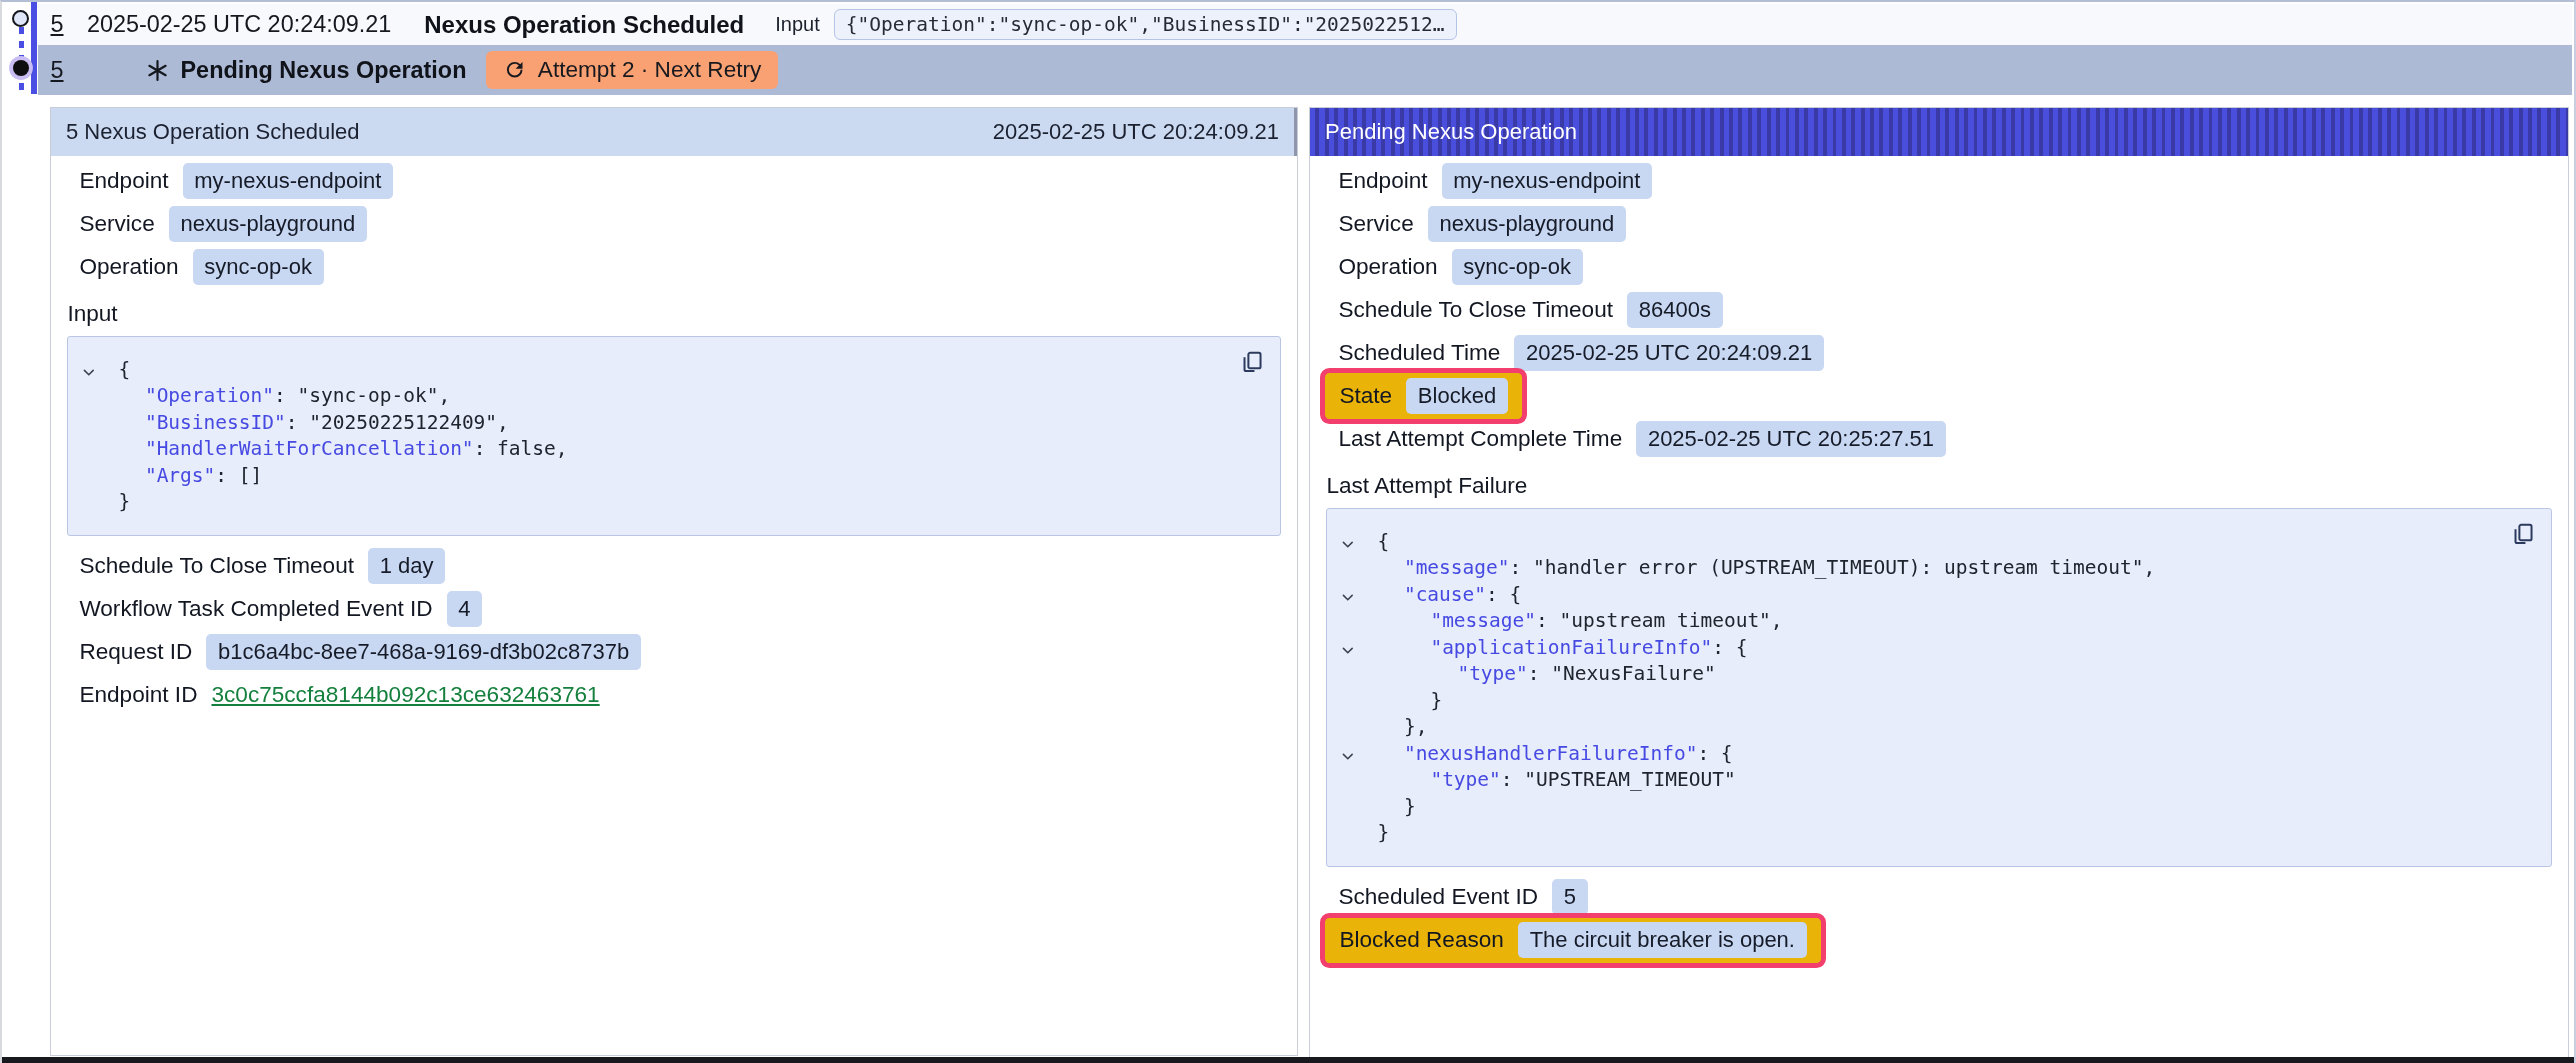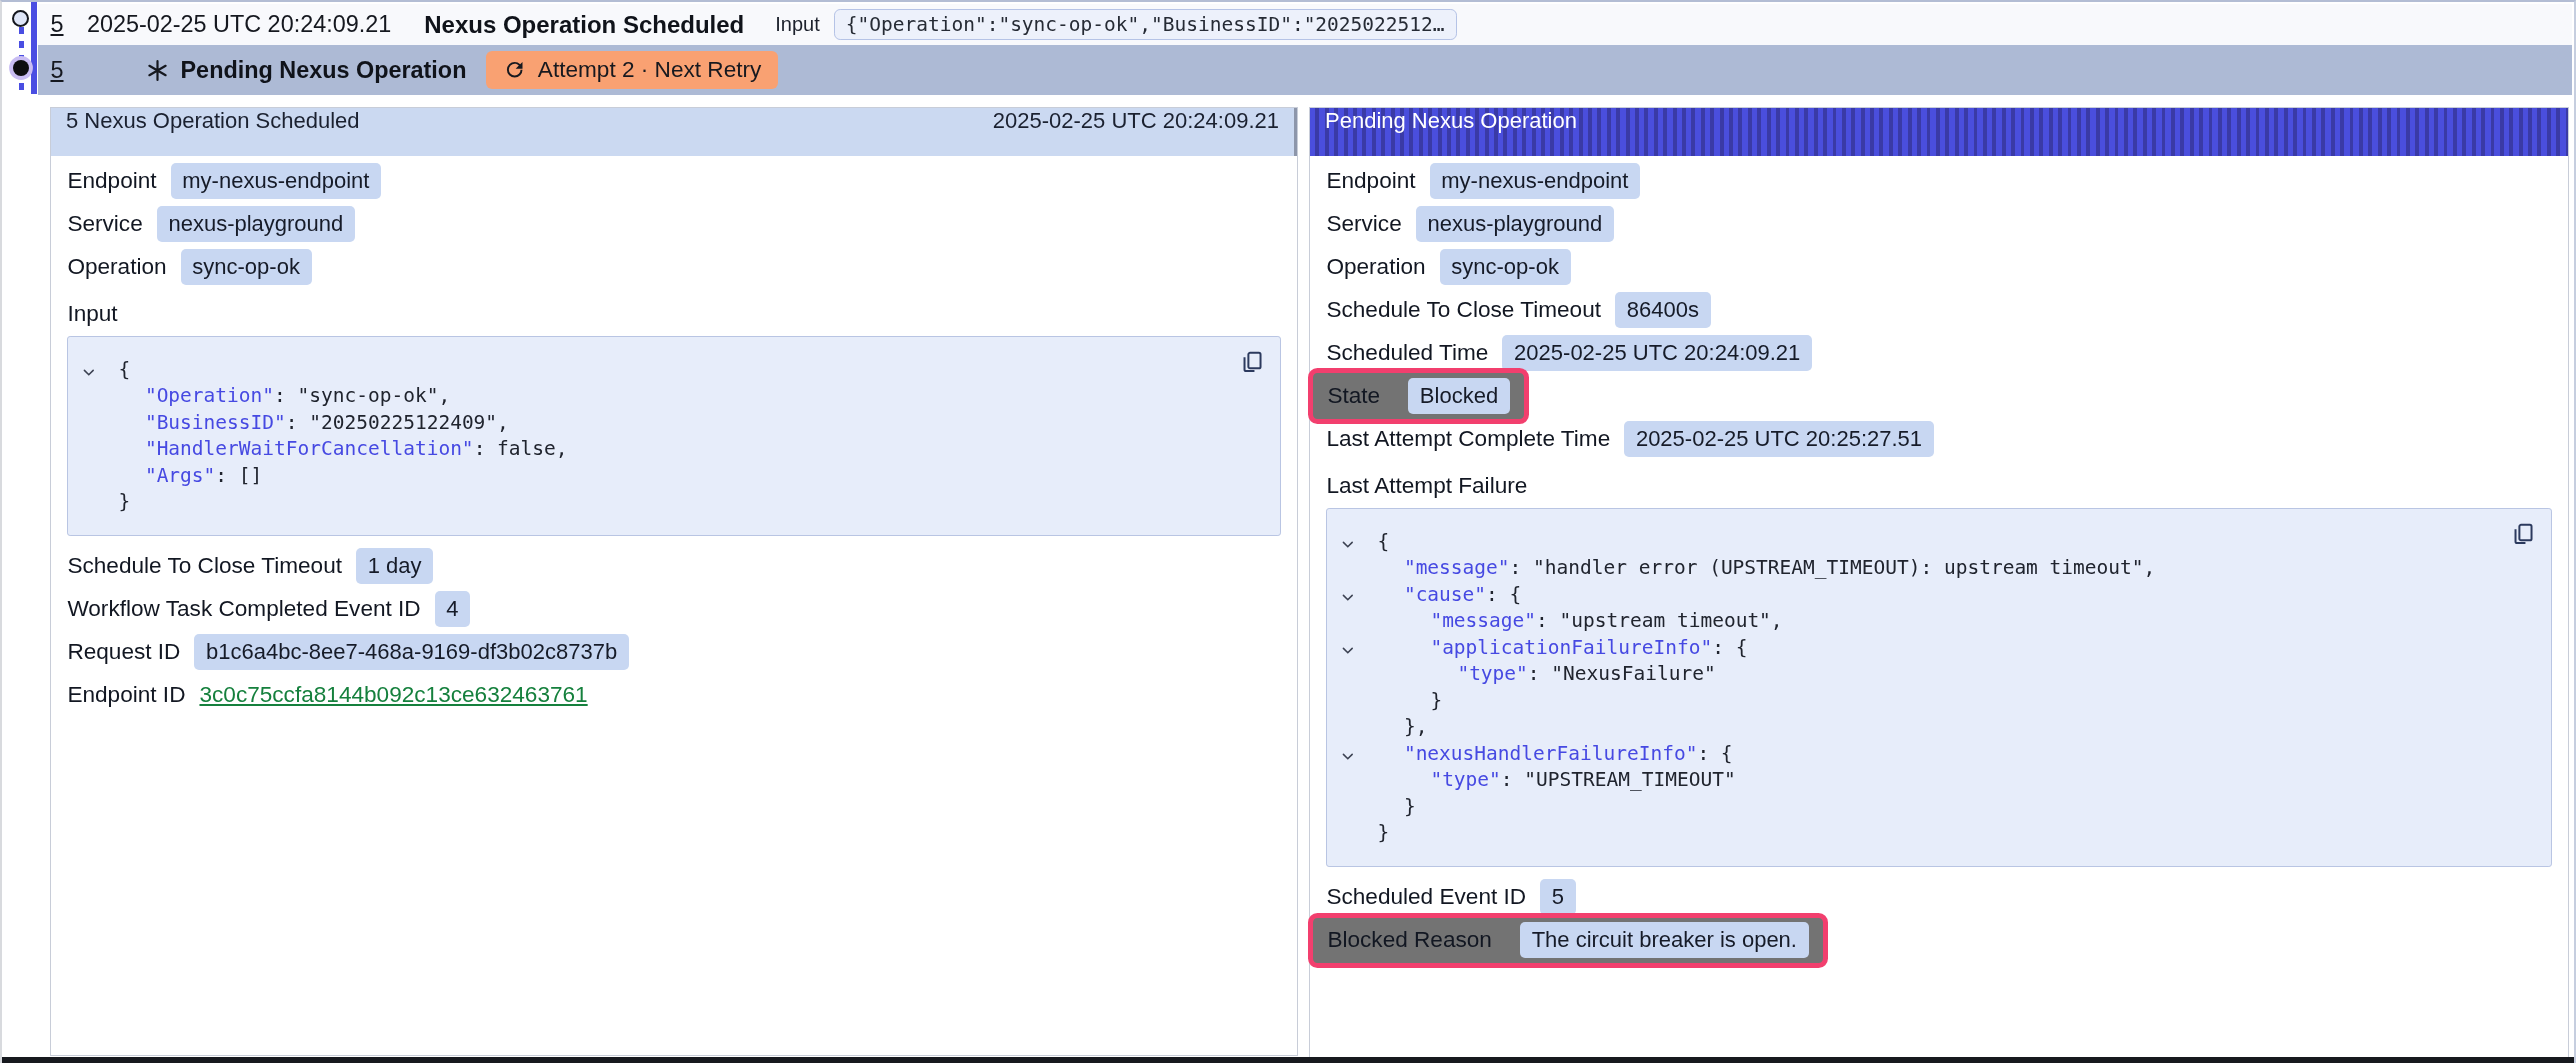--- a/index.html
+++ b/index.html
@@ -33,38 +33,38 @@
   .asterisk-icon { margin-left:81px; display:inline-flex; }
   .pending-title { font-size:23.4px; font-weight:700; margin-left:11px; color:#10131a; }
   .retry-badge { margin-left:20px; background:#f9a172; border-radius:6.2px; padding:6.2px 17px;
                  display:inline-flex; align-items:center; gap:11px; }
   .retry-badge span { font-size:22.6px; color:#17191f; }
 
   
   .card { position:absolute; top:105px; background:#fff; border:1.6px solid #c8cdd8; }
   .card-left  { left:48px;  width:1248px; height:949px; }
   .card-right { left:1307px; width:1260px; height:958px; border-bottom:none; }
-  .card-header { height:48px; display:flex; justify-content:space-between;
+  .card-header { height:48px; display:flex; align-items:center; justify-content:space-between;
                  padding:0 15px; font-size:22px; }
   .left-header { background:#cbd9f1; color:#1b2130; border-right:3.1px solid #8d96aa; }
   .left-header .hd-title { font-weight:500; }
   .left-header .hd-time { font-weight:400; }
   .striped-header { background:repeating-linear-gradient(90deg,#4a4edd 0 5.5px,#3a3aa6 5.5px 9.4px);
                     color:#ffffff; font-weight:500; justify-content:flex-start; }
   .card-body { padding:0 16.4px; }
 
-  .field-row { display:flex; align-items:center; margin:7px 0; min-height:36px; font-size:22.6px; }
+  .field-row { display:flex; align-items:center; margin:7px 12px; min-height:36px; font-size:22.6px; }
   .row-inner { display:inline-flex; align-items:center; gap:14px; }
   .field-label { color:#121722; white-space:nowrap; }
   .badge { background:#c8d7f2; color:#161b28; border-radius:5px; padding:3.9px 11.7px;
            font-size:22px; line-height:28px; white-space:nowrap; }
   .field-link { color:#15803d; text-decoration:underline; font-size:22.6px; cursor:pointer; white-space:nowrap; }
 
-  .hl { display:inline-flex; align-items:center; gap:28px; border:5.5px solid #f23f6e; border-radius:9.4px;
-        padding:4.7px 14px; margin:-11px 0 -11px -18px; position:relative; z-index:7; background:#737373; }
+  .hl { display:inline-flex; align-items:center; gap:14px; border:5.5px solid #f23f6e; border-radius:9.4px;
+        padding:4.7px 14px; margin:-11px 0 -11px -18px; position:relative; z-index:7; background:#eab308; }
 
   .block-label { font-size:22.6px; color:#121722; margin:15.6px 0 9.4px; }
   .code-block { position:relative; background:#e7edfa; border:1.6px solid #b9c5e3; border-radius:3.1px;
                 padding:20px 62px 18.7px 0; font-family:"DejaVu Sans Mono", monospace;
                 font-size:19.5px; line-height:26.5px; color:#20242e; margin-bottom:12.5px; }
   .code-line { position:relative; padding-left:50px; white-space:pre; }
   .caret { position:absolute; left:12.5px; top:4.7px; cursor:pointer; }
   .tok-key { color:#4649e2; }
   .tok-plain { color:#20242e; }
   .copy-btn { position:absolute; top:12.5px; right:14px; cursor:pointer; }

